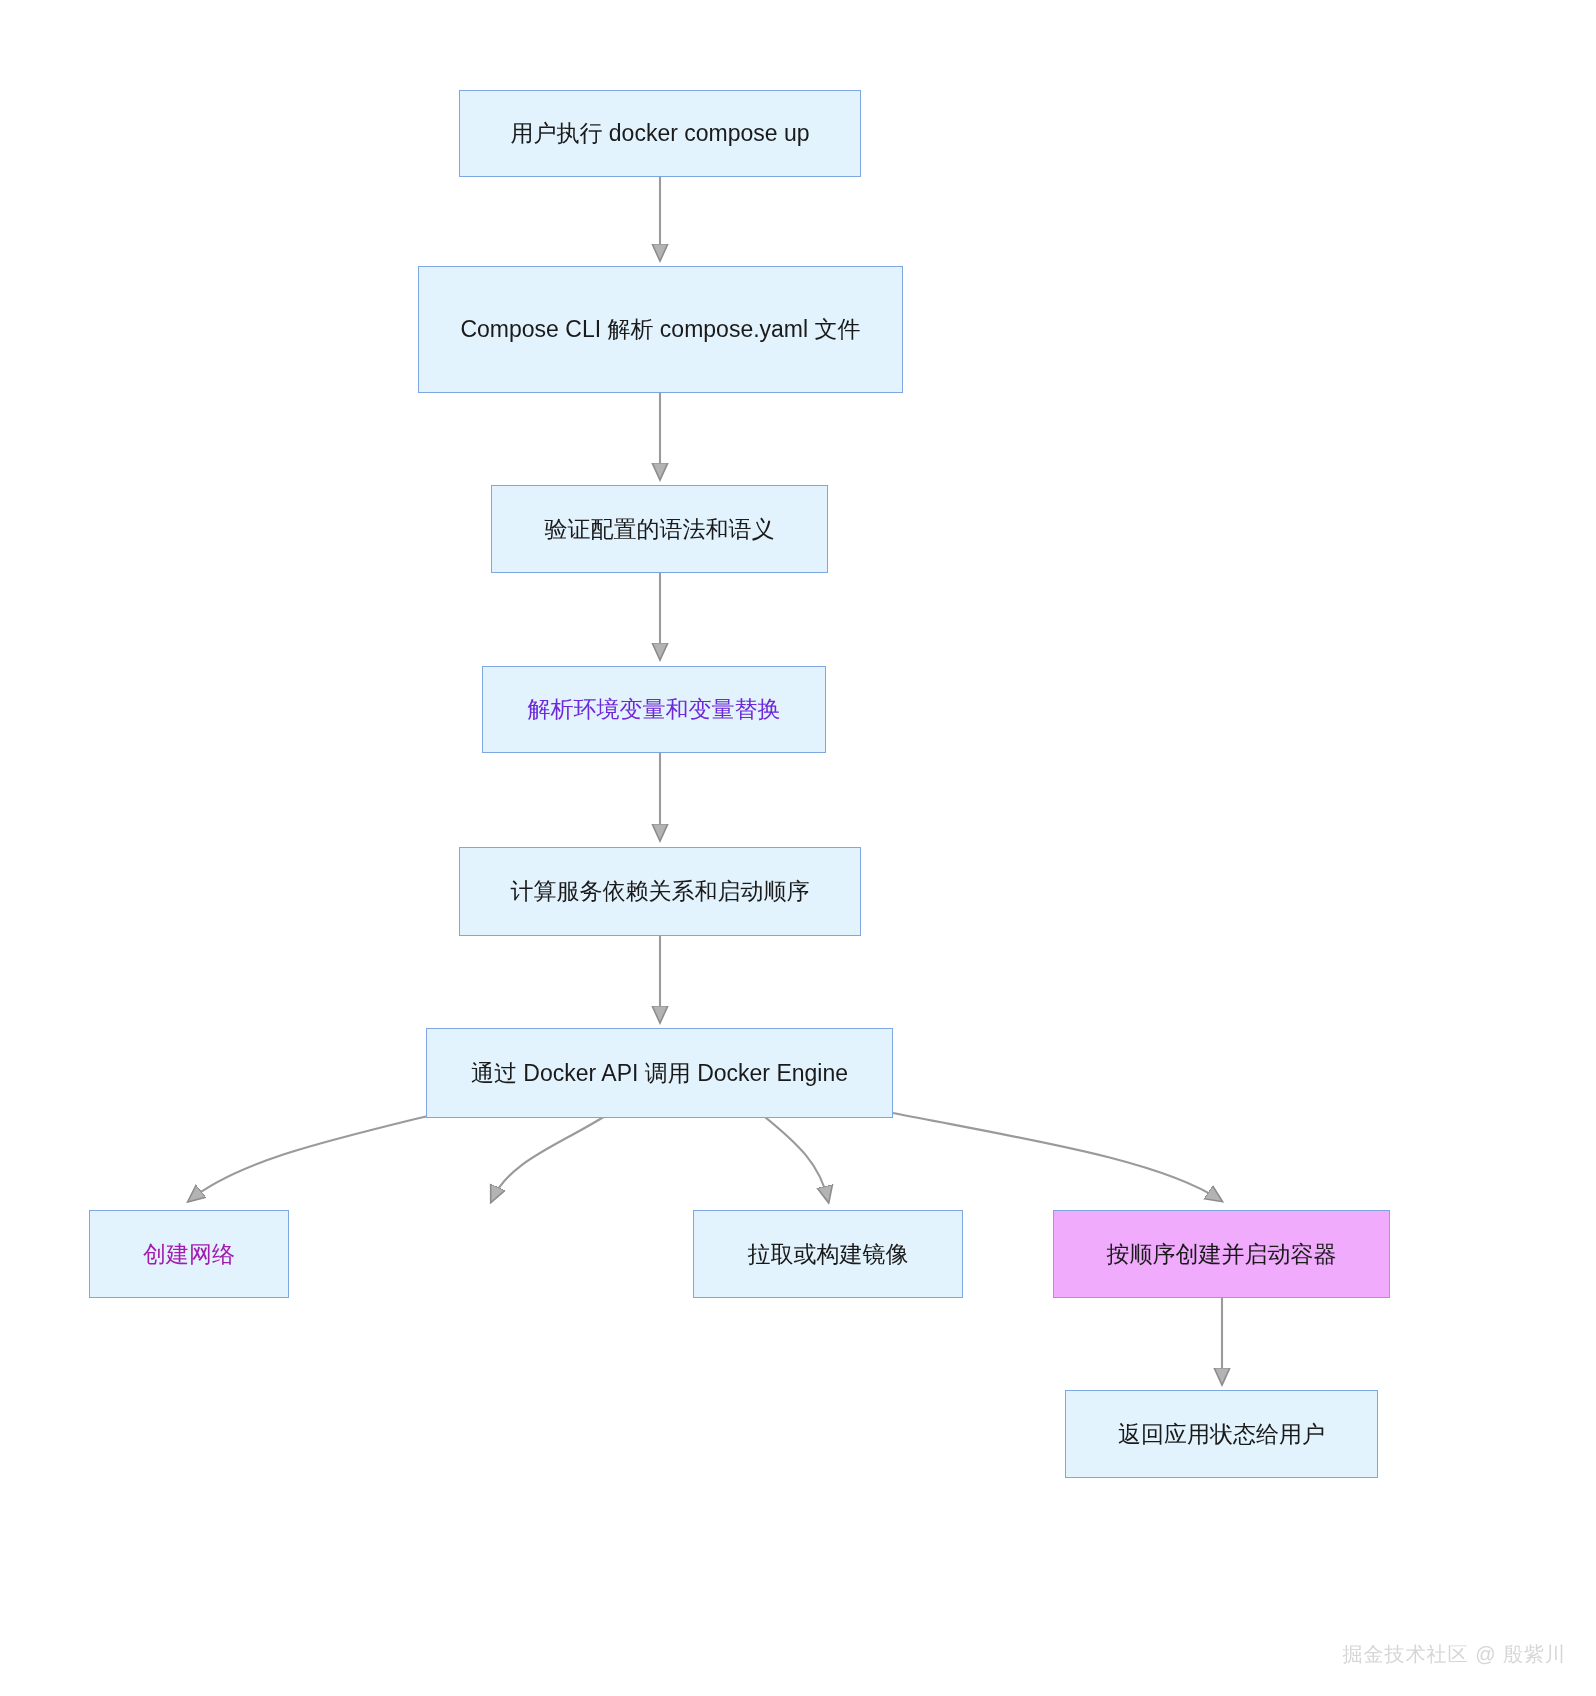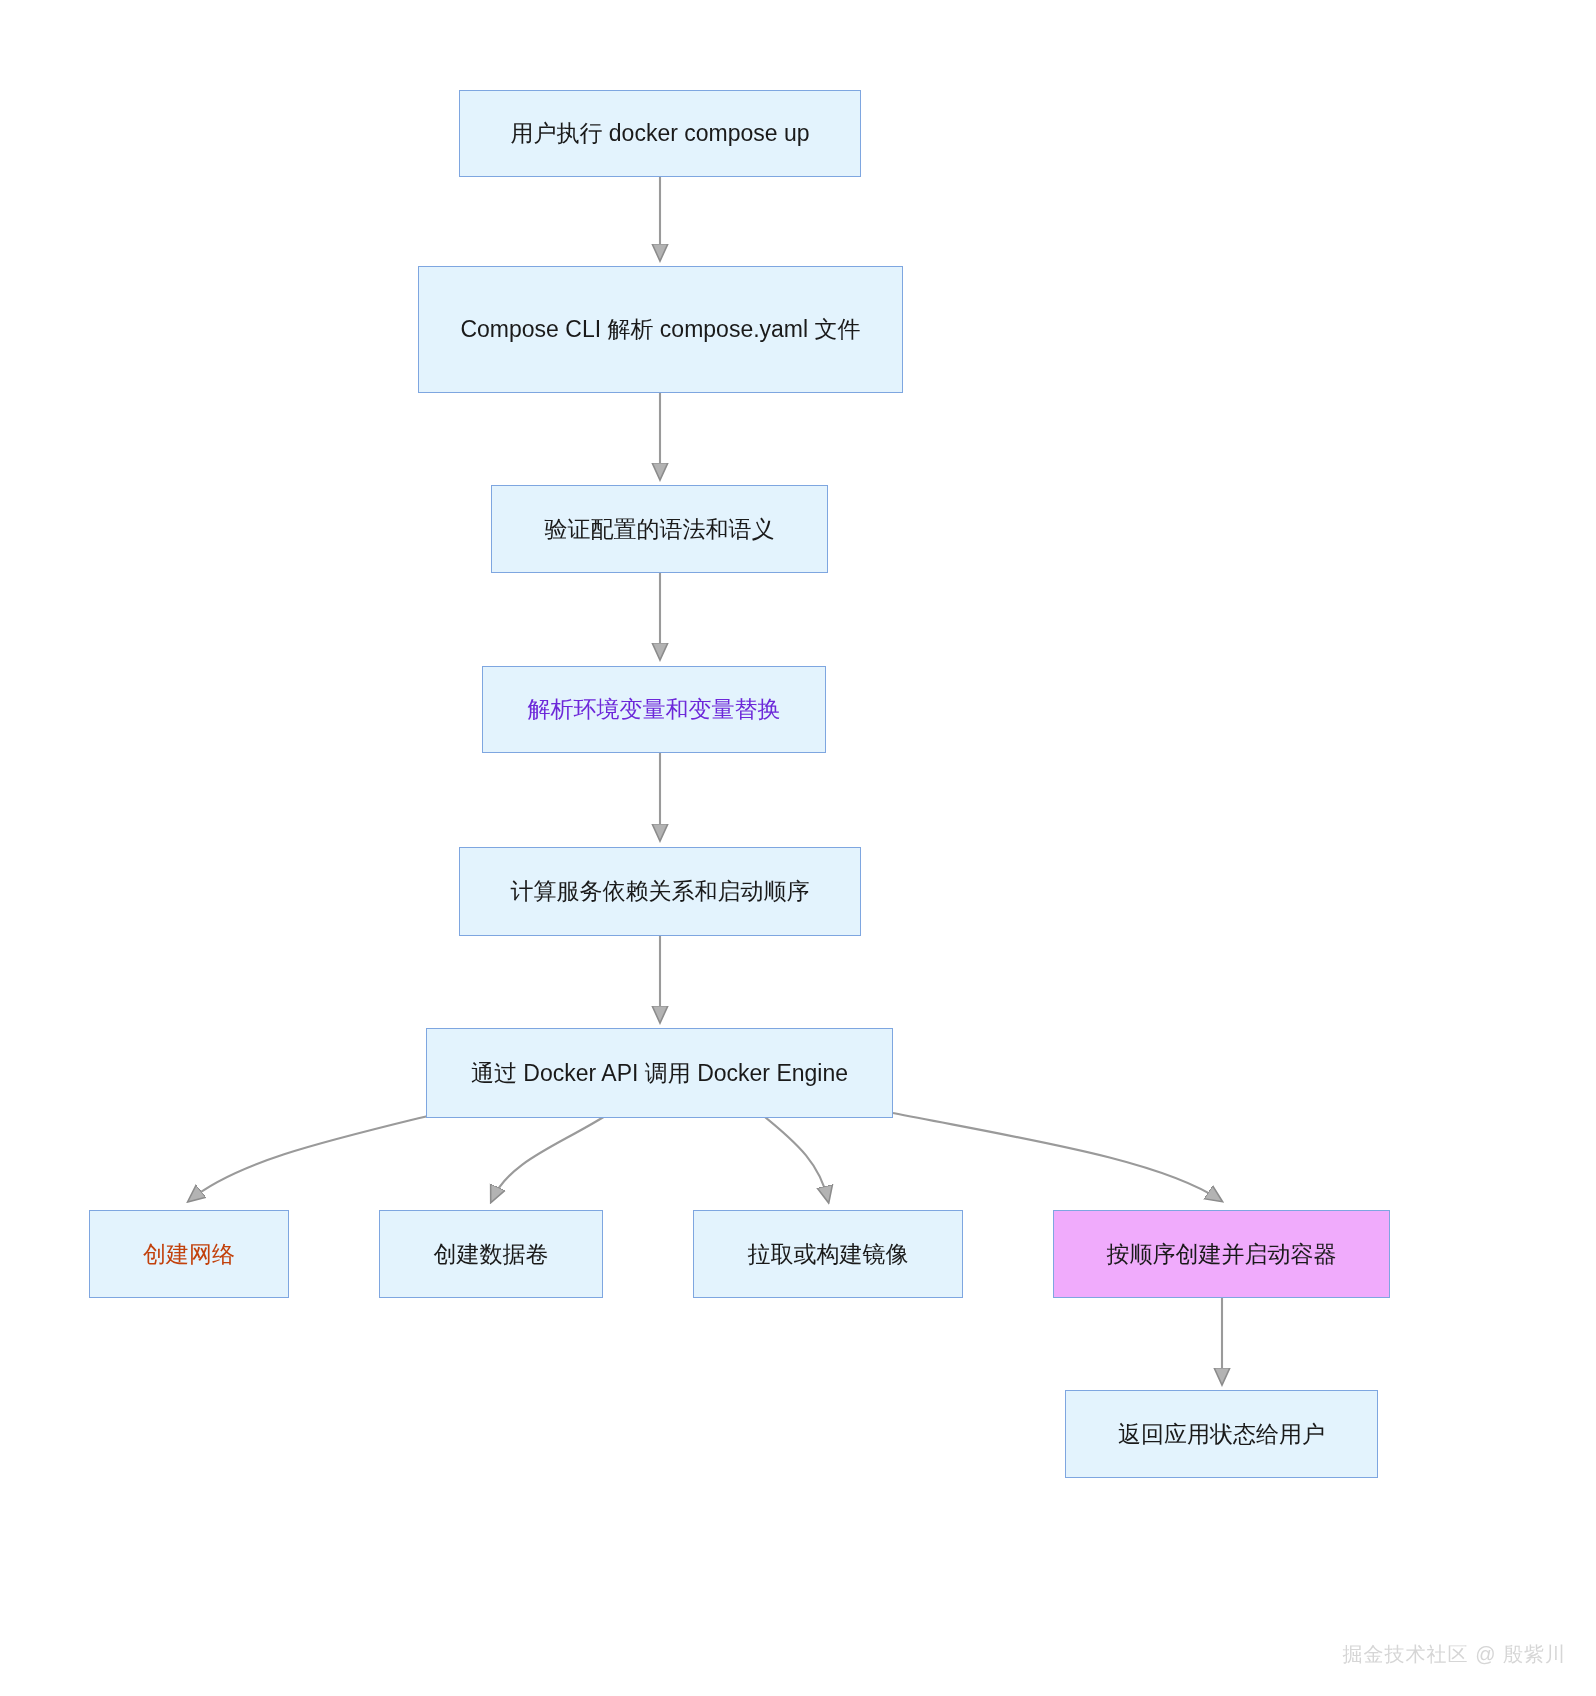--- a/index.html
+++ b/index.html
@@ -108,27 +108,24 @@
   </div>
 
   <div class="node" style="left: 459px; top: 847px; width: 402px; height: 89px; background: rgb(227, 243, 253); border-color: rgb(126, 166, 224); color: rgb(26, 26, 26);">
     <span class="label">计算服务依赖关系和启动顺序</span>
   </div>
 
   <div class="node" style="left: 426px; top: 1028px; width: 467px; height: 90px; background: rgb(227, 243, 253); border-color: rgb(126, 166, 224); color: rgb(26, 26, 26);">
     <span class="label">通过 Docker API 调用 Docker Engine</span>
   </div>
 
-  <div class="node" style="left: 89px; top: 1210px; width: 200px; height: 88px; background: rgb(227, 243, 253); border-color: rgb(126, 166, 224); color: #c2410c;">
+  <div class="node" style="left: 89px; top: 1210px; width: 200px; height: 88px; background: rgb(227, 243, 253); border-color: rgb(126, 166, 224); color: #a21caf;">
     <span class="label">创建网络</span>
   </div>
 
-  <div class="node" style="left: 379px; top: 1210px; width: 224px; height: 88px; background: rgb(227, 243, 253); border-color: rgb(126, 166, 224); color: rgb(26, 26, 26);">
-    <span class="label">创建数据卷</span>
-  </div>
 
   <div class="node" style="left: 693px; top: 1210px; width: 270px; height: 88px; background: rgb(227, 243, 253); border-color: rgb(126, 166, 224); color: rgb(26, 26, 26);">
     <span class="label">拉取或构建镜像</span>
   </div>
 
   <div class="node" style="left: 1053px; top: 1210px; width: 337px; height: 88px; background: #f0abfc; border-color: rgb(126, 166, 224); color: rgb(26, 26, 26);">
     <span class="label">按顺序创建并启动容器</span>
   </div>
 
   <div class="node" style="left: 1065px; top: 1390px; width: 313px; height: 88px; background: rgb(227, 243, 253); border-color: rgb(126, 166, 224); color: rgb(26, 26, 26);">

